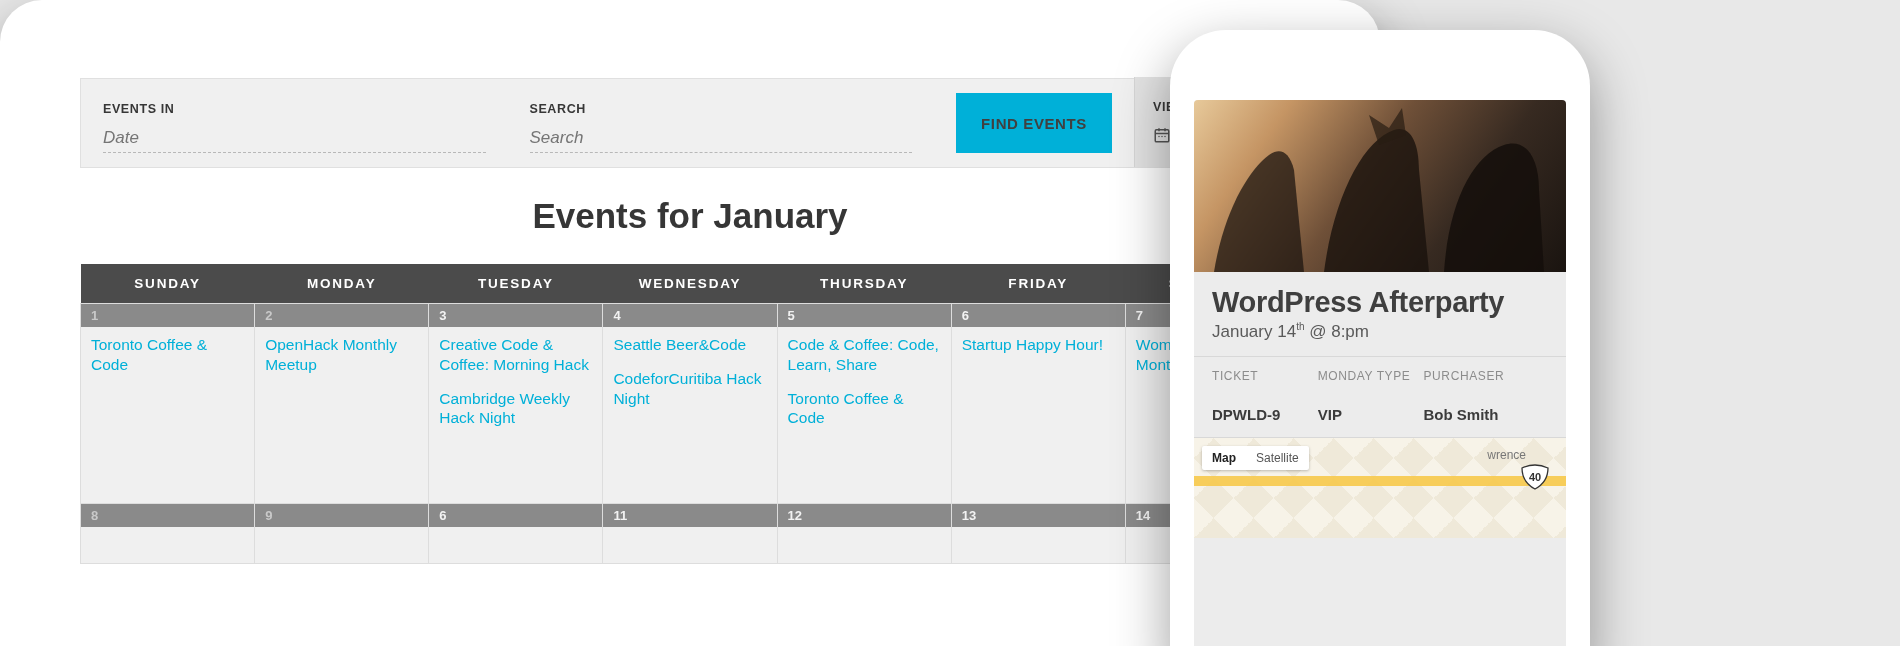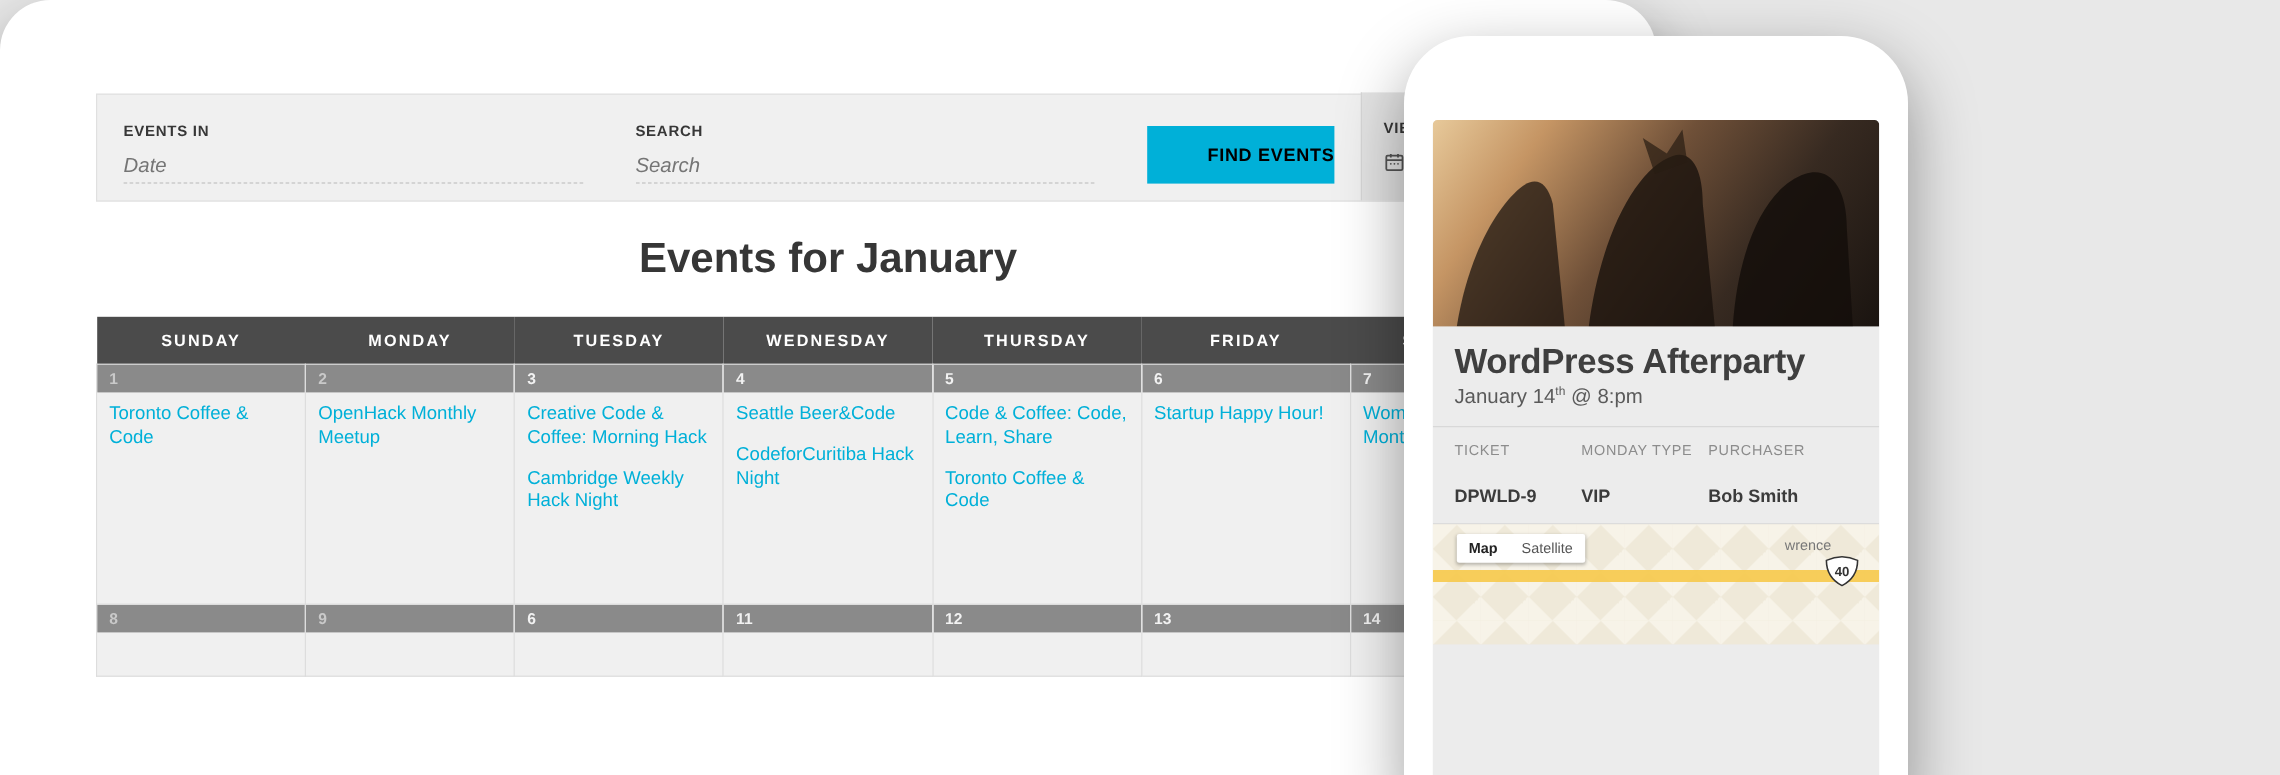--- a/index.html
+++ b/index.html
@@ -68,28 +68,27 @@
   background: transparent;
   font-style: italic;
   font-size: 17px;
   color: #666;
   padding: 4px 0;
   outline: none;
   width: 100%;
 }
 .find-btn {
   background: #00b0d8;
-  color: #000000;
+  color: #404040;
   font-weight: 700;
   font-size: 15px;
   letter-spacing: 0.6px;
   border: none;
-  height: 48px;
+  height: 60px;
   cursor: pointer;
-  text-align: right;
 }
 .view-row {
   display: flex;
   align-items: center;
   gap: 10px;
   margin-top: 4px;
 }
 .view-value {
   font-size: 16px;
   color: #444;
@@ -225,21 +224,21 @@
   background-size: 40px 40px;
   background-color: #efe9d9;
 }
 .map-road {
   position:absolute; left:0; right:0; top:38%; height:10px;
   background: #f6c94a; opacity:.9;
 }
 .map-toggle {
   position: absolute;
   top: 8px;
-  left: 20px;
+  left: 8px;
   display: flex;
   background: #fff;
   box-shadow: 0 1px 3px rgba(0,0,0,0.25);
   border-radius: 2px;
   overflow: hidden;
 }
 .map-toggle span {
   font-size: 12px;
   padding: 5px 10px;
   color: #555;

